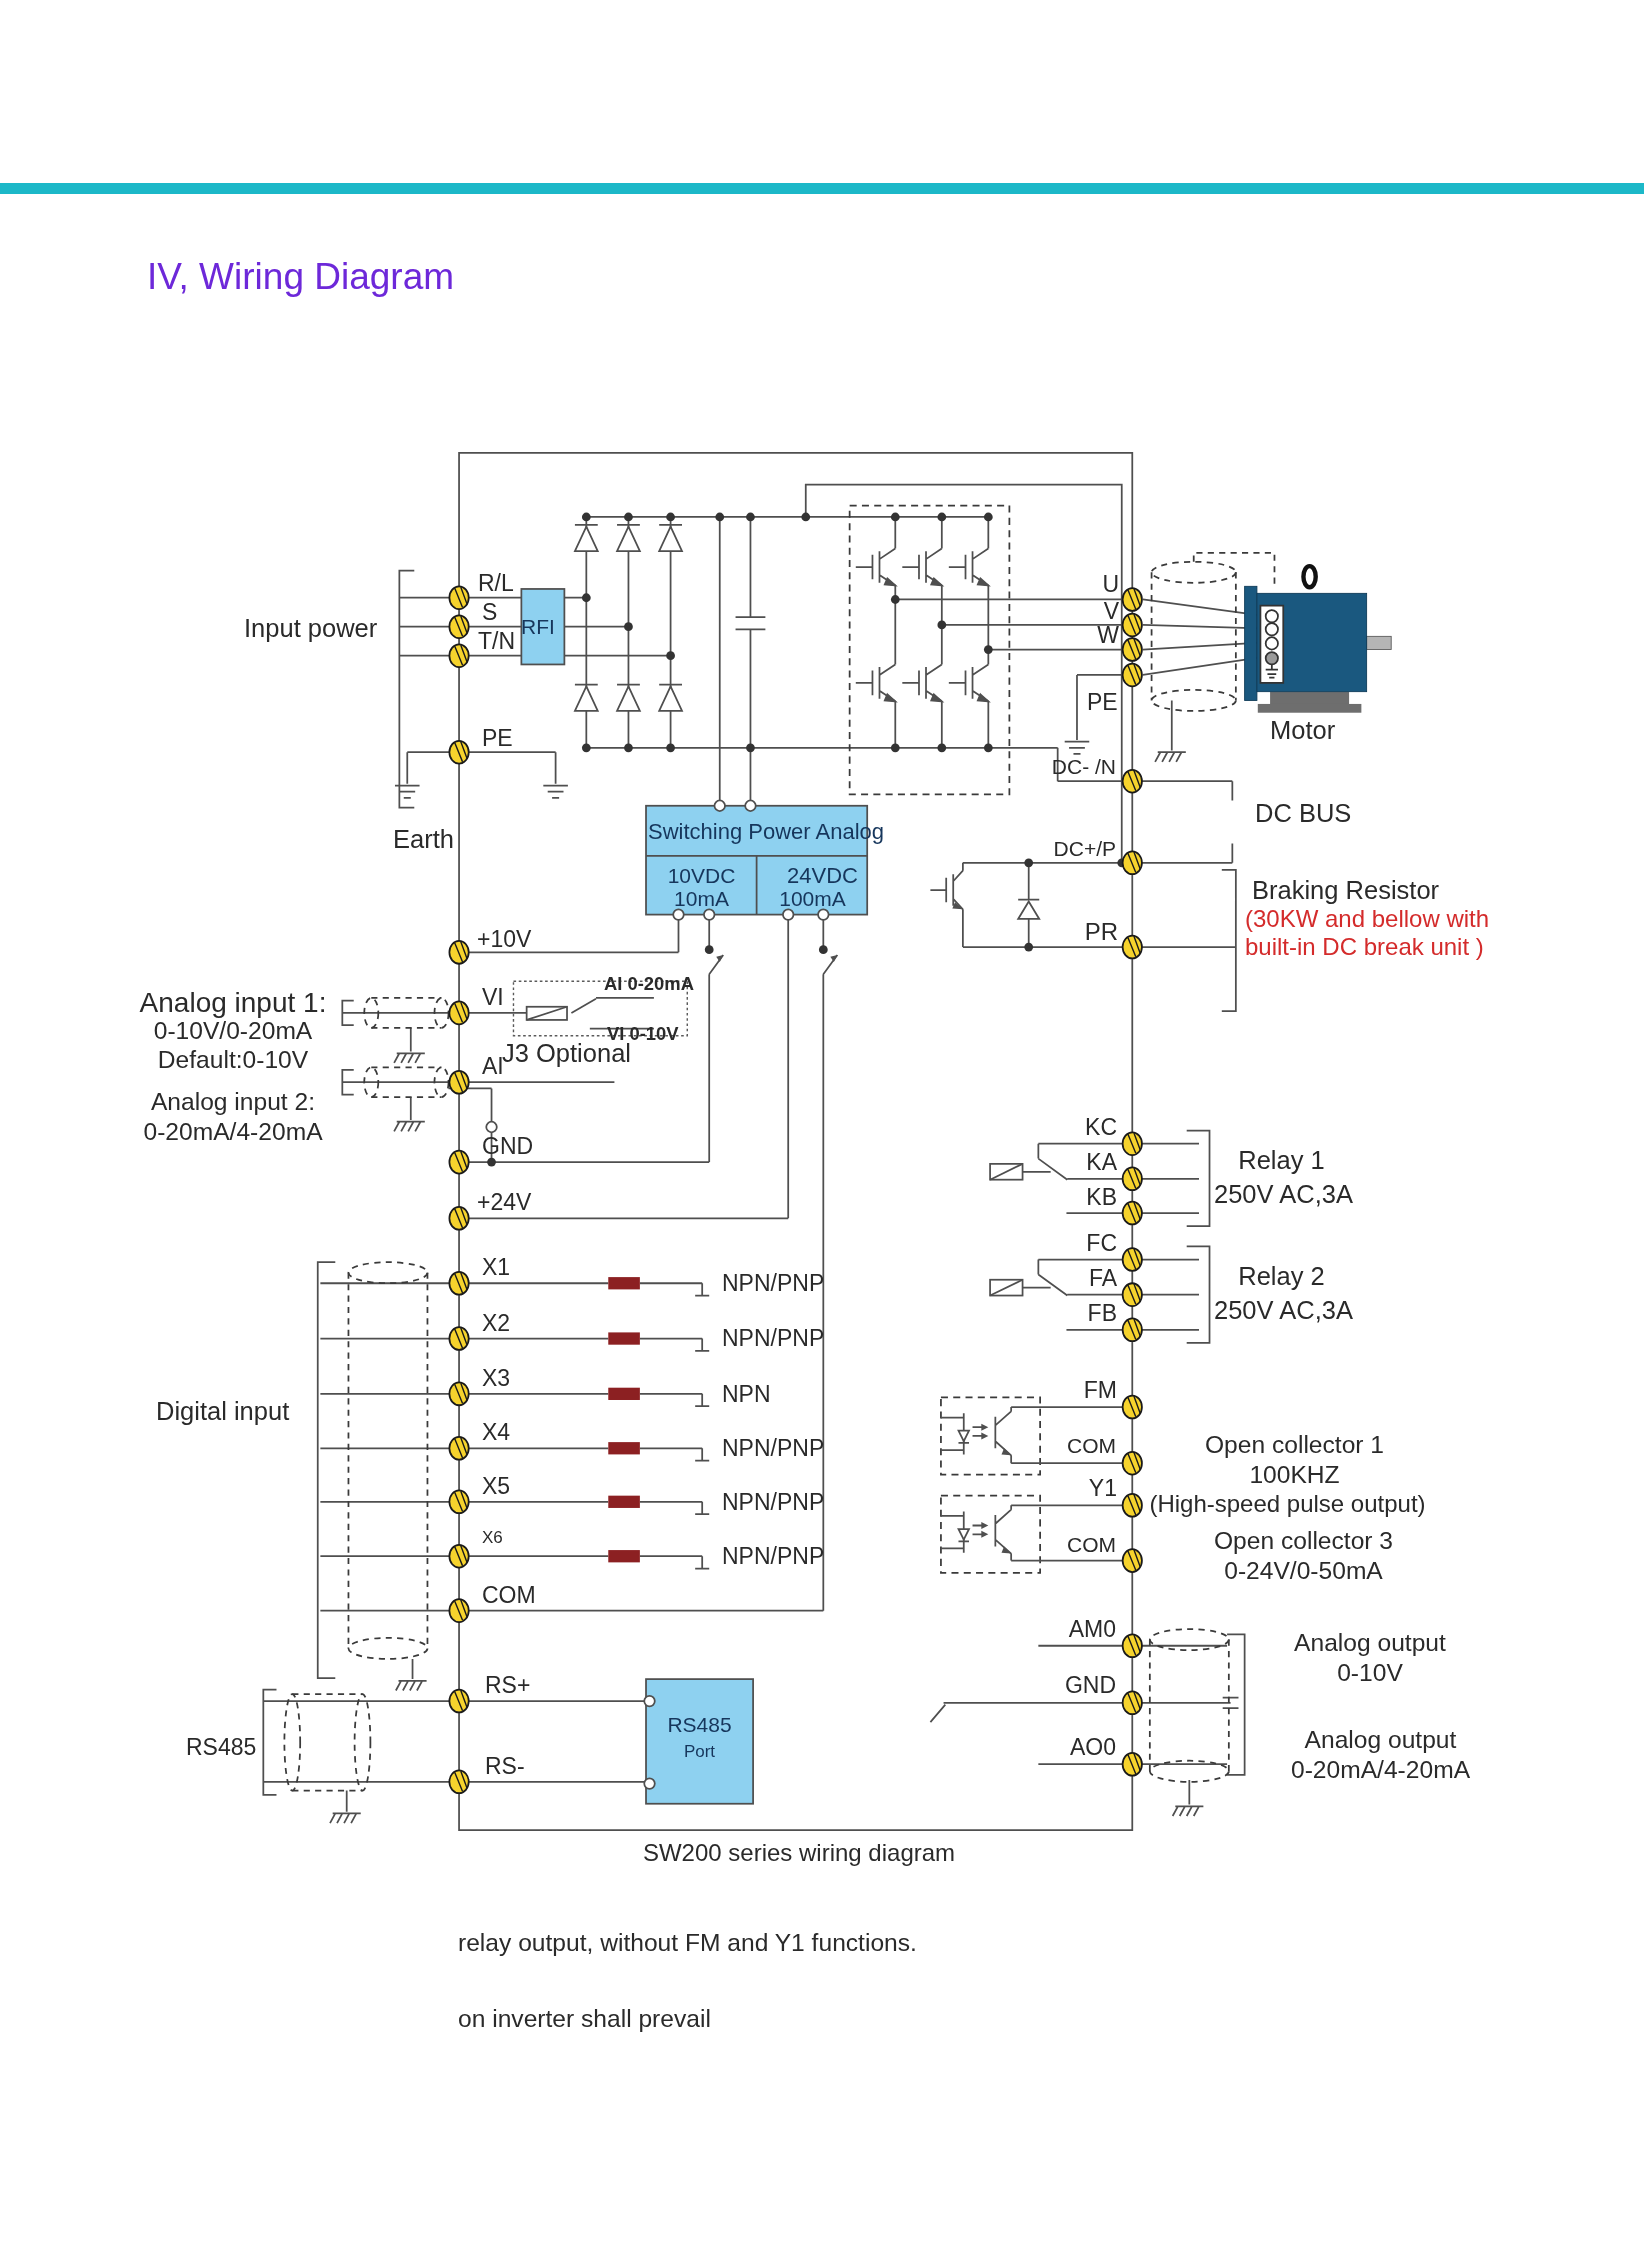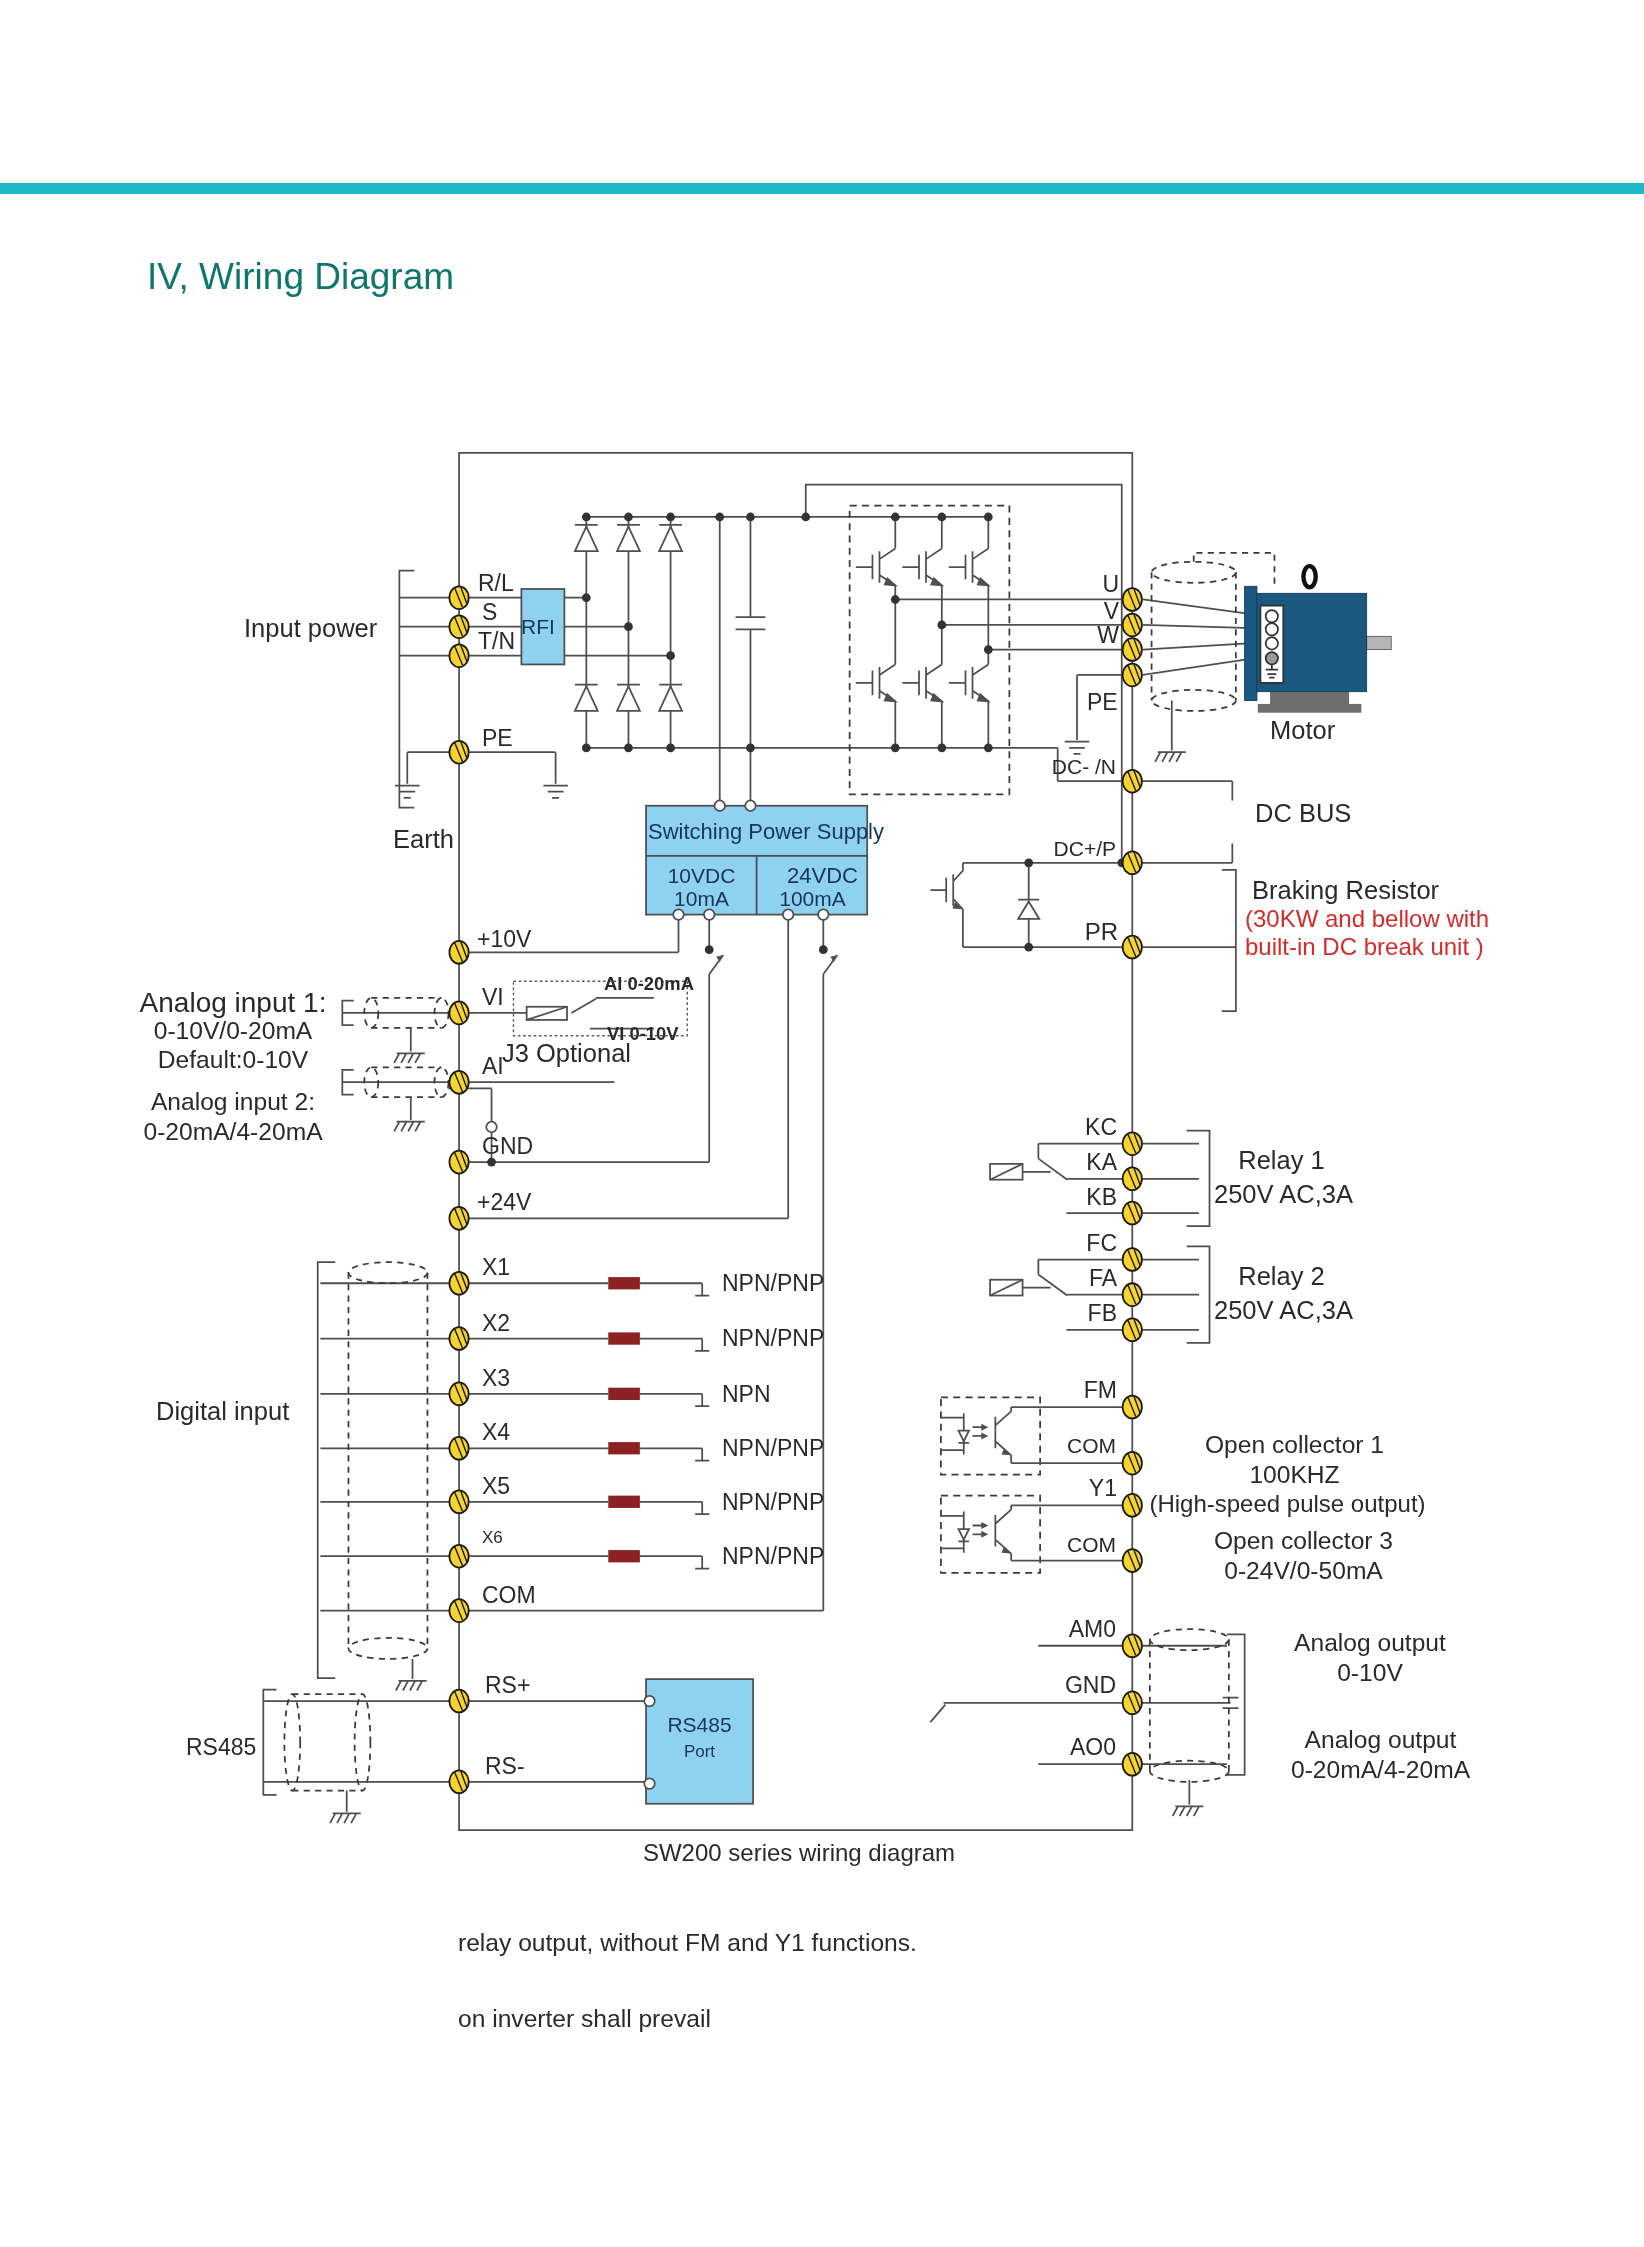--- a/index.html
+++ b/index.html
@@ -4,21 +4,21 @@
 <style>
   html,body{margin:0;padding:0;background:#e8e8e8}
   .page{position:relative;width:1644px;height:2247px;background:#ffffff;
         font-family:"Liberation Sans",sans-serif;overflow:hidden}
   .bar{position:absolute;left:0;top:183px;width:1644px;height:10.5px;background:#1cb8c8}
   .lbl{position:absolute;white-space:nowrap;color:#2a2a2a;line-height:1.12}
   .c{text-align:center}
   .rr{text-align:right}
   .navy{color:#16365c}
   .red{color:#d42b2b}
-  .teal{color:#0f766e}
+  .teal{color:#6d28d9}
   .b{font-weight:bold}
   svg{position:absolute;left:0;top:0}
   .w{stroke:#4f4f4f;stroke-width:2;fill:none}
   .wd{stroke:#3a3a3a;stroke-width:2;fill:none}
   .dash{stroke-dasharray:7,6}
 </style>
 </head>
 <body>
 
 <div class="page">
@@ -313,21 +313,21 @@
   <div class="lbl c" style="left:130px;top:987px;width:206px;font-size:28px">Analog input 1:</div>
   <div class="lbl c" style="left:130px;top:1017px;width:206px;font-size:24.6px">0-10V/0-20mA</div>
   <div class="lbl c" style="left:130px;top:1046px;width:206px;font-size:24.6px">Default:0-10V</div>
   <div class="lbl c" style="left:130px;top:1088px;width:206px;font-size:24.6px">Analog input 2:</div>
   <div class="lbl c" style="left:130px;top:1118px;width:206px;font-size:24.6px">0-20mA/4-20mA</div>
 
   <div class="lbl b" style="left:604px;top:974px;font-size:18.4px">AI  0-20mA</div>
   <div class="lbl b" style="left:607px;top:1024px;font-size:18.4px">VI  0-10V</div>
   <div class="lbl" style="left:502px;top:1039px;font-size:25.5px">J3 Optional</div>
 
-  <div class="lbl navy c" style="left:648px;top:820px;width:218px;font-size:22px">Switching Power Supply</div>
+  <div class="lbl navy c" style="left:648px;top:820px;width:218px;font-size:22px">Switching Power Analog</div>
   <div class="lbl navy c" style="left:646px;top:864px;width:111px;font-size:21px">10VDC</div>
   <div class="lbl navy c" style="left:646px;top:887px;width:111px;font-size:21px">10mA</div>
   <div class="lbl navy c" style="left:757px;top:864px;width:131px;font-size:22px">24VDC</div>
   <div class="lbl navy c" style="left:757px;top:887px;width:111px;font-size:21px">100mA</div>
 
   <div class="lbl" style="left:156px;top:1397px;font-size:25.5px">Digital input</div>
   <div class="lbl" style="left:482px;top:1255px;font-size:23px">X1</div>
   <div class="lbl" style="left:482px;top:1311px;font-size:23px">X2</div>
   <div class="lbl" style="left:482px;top:1366px;font-size:23px">X3</div>
   <div class="lbl" style="left:482px;top:1420px;font-size:23px">X4</div>

